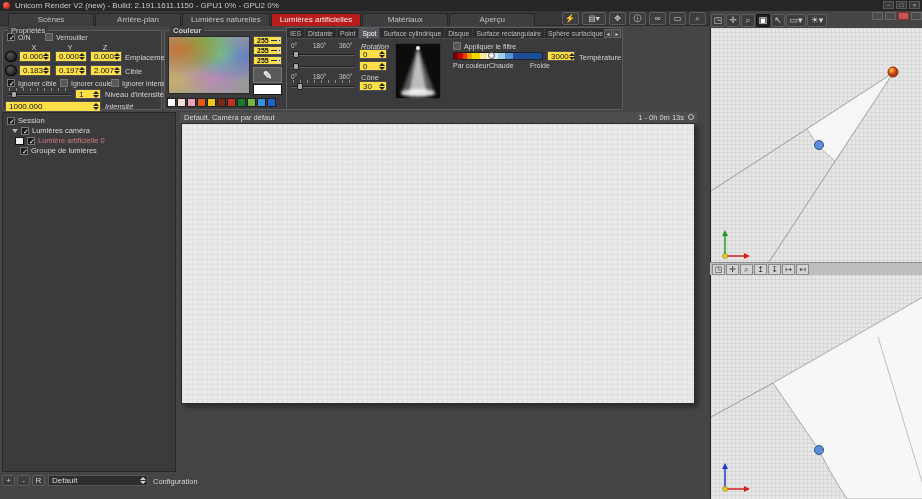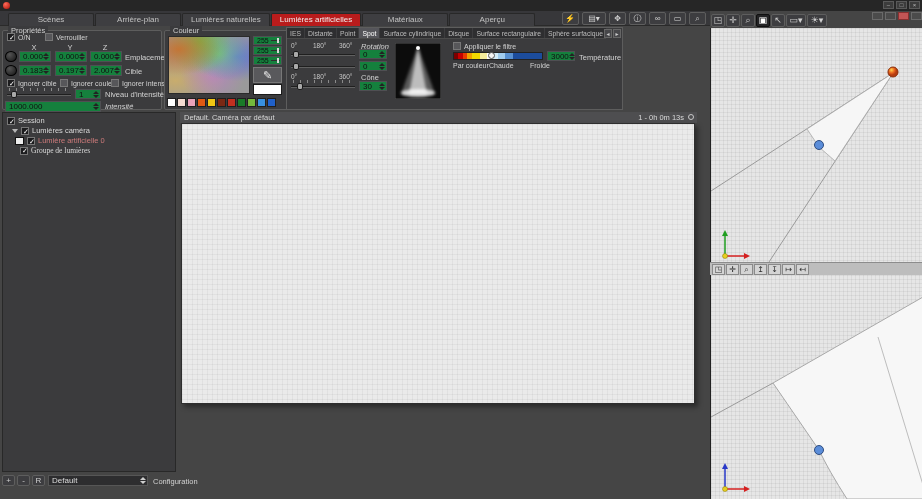--- a/index.html
+++ b/index.html
@@ -36,21 +36,21 @@
   .group-title { position:absolute; top:-5px; left:5px; background:#3b3b3d; padding:0 3px; font-size:7.5px; color:#cfcfcf; }
 
   
   .cbrow { position:absolute; display:flex; align-items:center; gap:3px; font-size:7px; color:#d2d2d2; white-space:nowrap; }
   .cb { width:8px; height:8px; background:#57575a; border:1px solid #777; flex:0 0 auto; position:relative; }
   .cb.checked { background:#1c1c1e; }
   .cb.checked::after { content:"✓"; position:absolute; left:0; top:-1px; width:8px; text-align:center;
                        color:#fff; font-size:7px; line-height:9px; }
 
   
-  .field { position:absolute; height:11px; background:#15803d; border:1px solid #4f4f53; color:#101010;
+  .field { position:absolute; height:11px; background:#fde047; border:1px solid #4f4f53; color:#101010;
            font-size:8px; display:flex; align-items:center; justify-content:space-between; padding:0 1px 0 3px; }
   .field.dark { background:#2d2d2f; color:#dcdcdc; border-color:#565656; }
   .spin { display:flex; flex-direction:column; justify-content:center; gap:1px; width:7px; align-items:center; }
   .spin i { width:0; height:0; border-left:3px solid transparent; border-right:3px solid transparent; display:block; }
   .spin .up { border-bottom:3px solid #222; }
   .spin .dn { border-top:3px solid #222; }
   .field.dark .spin .up { border-bottom-color:#cfcfcf; }
   .field.dark .spin .dn { border-top-color:#cfcfcf; }
 
   .axis-knob { position:absolute; width:12px; height:11px; border-radius:50%;
@@ -134,20 +134,21 @@
                  border-top:1px solid #8c8c8c; display:flex; gap:1px; padding:1px 0 0 2px; }
   .rbtn2 { height:11px; min-width:13px; background:#d4d4d4; border:1px solid #8a8a8a; color:#2c2c2c;
            font-size:8px; line-height:9px; text-align:center; }
   .viewport { position:absolute; border-left:1px solid #222; }
 </style>
 </head>
 <body>
 
 <div class="titlebar">
   <span class="app-dot"></span>
+  <span class="title-text">Unicorn Render V2 (new) - Build: 2.191.1611.1150 - GPU1 0% - GPU2 0%</span>
   <span class="winbtns">
     <span class="winbtn">–</span>
     <span class="winbtn">□</span>
     <span class="winbtn">×</span>
   </span>
 </div>
 
 <div class="tabstrip"></div>
 <div class="tabs">
   <span class="tab">Scènes</span>
@@ -269,21 +270,21 @@
   <span class="field" style="left:2px; top:70px; width:96px; height:11px;">
       <span>1000.000</span>
       <span class="spin">
         <i class="up"></i>
         <i class="dn"></i>
       </span>
     </span>
   <span class="lbl" style="left:102px; top:71px;font-style:italic;">Intensité</span>
 </div>
 
-<div class="group" style="left:164px; top:30px; width:136px; height:80px;">
+<div class="group" style="left:164px; top:30px; width:136px; height:80px;font-weight:bold;">
   <span class="group-title">Couleur</span>
   <span class="hue-field" style="left:3px; top:5px; width:82px; height:58px;"></span>
 
   <span class="field" style="left:88px; top:5px; width:29px; height:9px; font-size:7px;">
       <span>255</span>
       <span class="mini-sliderline"></span>
     </span>
   <span class="field" style="left:88px; top:15px; width:29px; height:9px; font-size:7px;">
       <span>255</span>
       <span class="mini-sliderline"></span>
@@ -415,21 +416,21 @@
   <span class="tree-row" style="left:9px; top:13px;">
     <span class="expander"></span>
     <span class="cb checked"></span>
     <span class="tlabel">Lumières caméra</span>
   </span>
   <span class="tree-row selected" style="left:12px; top:23px;">
     <span class="color-chip"></span>
     <span class="cb checked"></span>
     <span class="tlabel">Lumière artificielle 0</span>
   </span>
-  <span class="tree-row" style="left:17px; top:33px;font-family:Liberation Serif, serif;">
+  <span class="tree-row" style="left:17px; top:33px;">
     <span class="cb checked"></span>
     <span class="tlabel">Groupe de lumières</span>
   </span>
 </div>
 
 <span class="cfg-btn" style="left:2px; top:475px;">+</span>
 <span class="cfg-btn" style="left:17px; top:475px;">-</span>
 <span class="cfg-btn" style="left:32px; top:475px;">R</span>
 <span class="field dark" style="left:48px; top:475px; width:100px; height:11px;">
   <span>Default</span>

